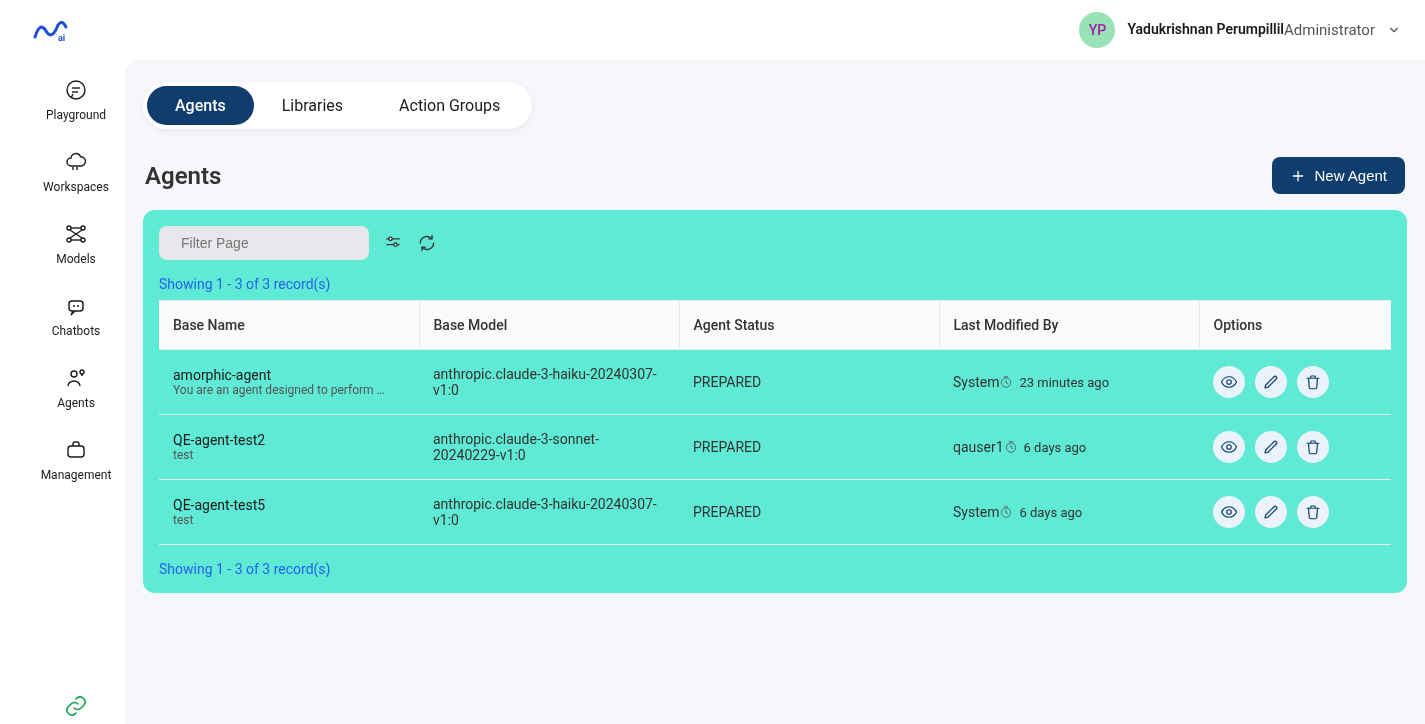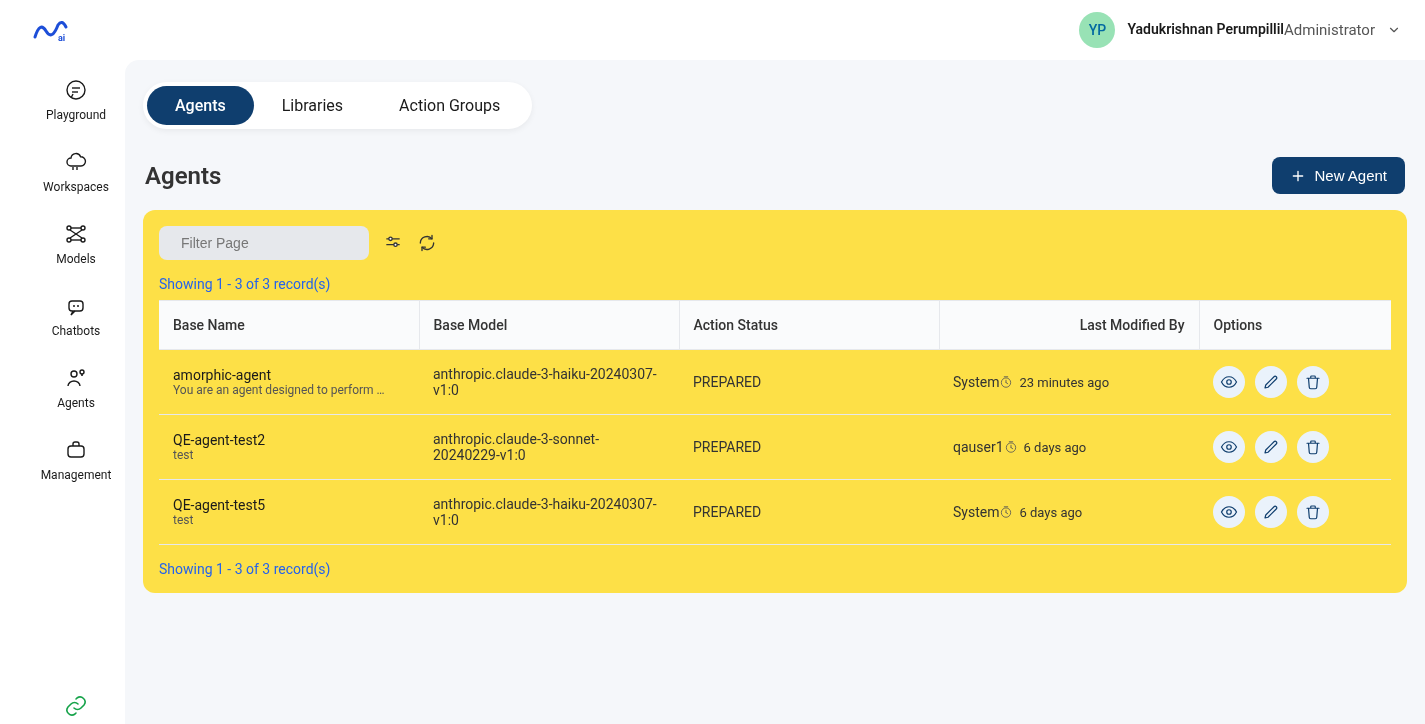--- a/index.html
+++ b/index.html
@@ -31,21 +31,21 @@
     .user-info {
       display: flex;
       align-items: center;
       gap: 12px;
     }
     .avatar {
       width: 36px;
       height: 36px;
       border-radius: 50%;
       background: #98e2b5;
-      color: #0369a1;
+      color: #a21caf;
       display: flex;
       align-items: center;
       justify-content: center;
       font-size: 14px;
       font-weight: 500;
     }
     .user-text { display: flex; }
     .user-name { font-size: 14px; font-weight: 600; color: #1a1a1a; }
     .user-role { font-size: 15px; color: #555; }
 
@@ -151,21 +151,21 @@
       font-size: 15px;
       display: flex;
       align-items: center;
       gap: 8px;
       cursor: pointer;
       justify-content: flex-end;
     }
 
     
     .card {
-      background: #fde047;
+      background: #5eead4;
       border-radius: 12px;
       padding: 16px;
     }
     .card-toolbar {
       display: flex;
       align-items: center;
       gap: 14px;
     }
     .search-box {
       background: #e6e8ec;
@@ -218,21 +218,21 @@
       padding: 16px 14px;
       border-bottom: 1px solid #e6e8ec;
       font-size: 14px;
       color: #333;
       vertical-align: middle;
     }
     thead th:not(:last-child) { border-right: 1px solid #e6e8ec; }
     .col-name { width: 260px; }
     .col-model { width: 260px; }
     .col-status { width: 260px; }
-    .col-modby { width: 260px; text-align: right; }
+    .col-modby { width: 260px; }
 
     .agent-name { font-size: 14px; color: #1a1a1a; }
     .agent-desc {
       font-size: 12px;
       color: #555;
       margin-top: 0;
       white-space: nowrap;
       overflow: hidden;
       text-overflow: ellipsis;
       max-width: 220px;
@@ -393,21 +393,21 @@
         </svg>
       </div>
 
       <div class="records-line">Showing 1 - 3 of 3 record(s)</div>
 
       <table>
         <thead>
           <tr>
             <th class="col-name">Base Name</th>
             <th class="col-model">Base Model</th>
-            <th class="col-status">Action Status</th>
+            <th class="col-status">Agent Status</th>
             <th class="col-modby">Last Modified By</th>
             <th>Options</th>
           </tr>
         </thead>
         <tbody id="table-body">
             <tr>
               <td>
     <div class="agent-name">amorphic-agent</div>
     <div class="agent-desc">You are an agent designed to perform …</div>
   </td>

